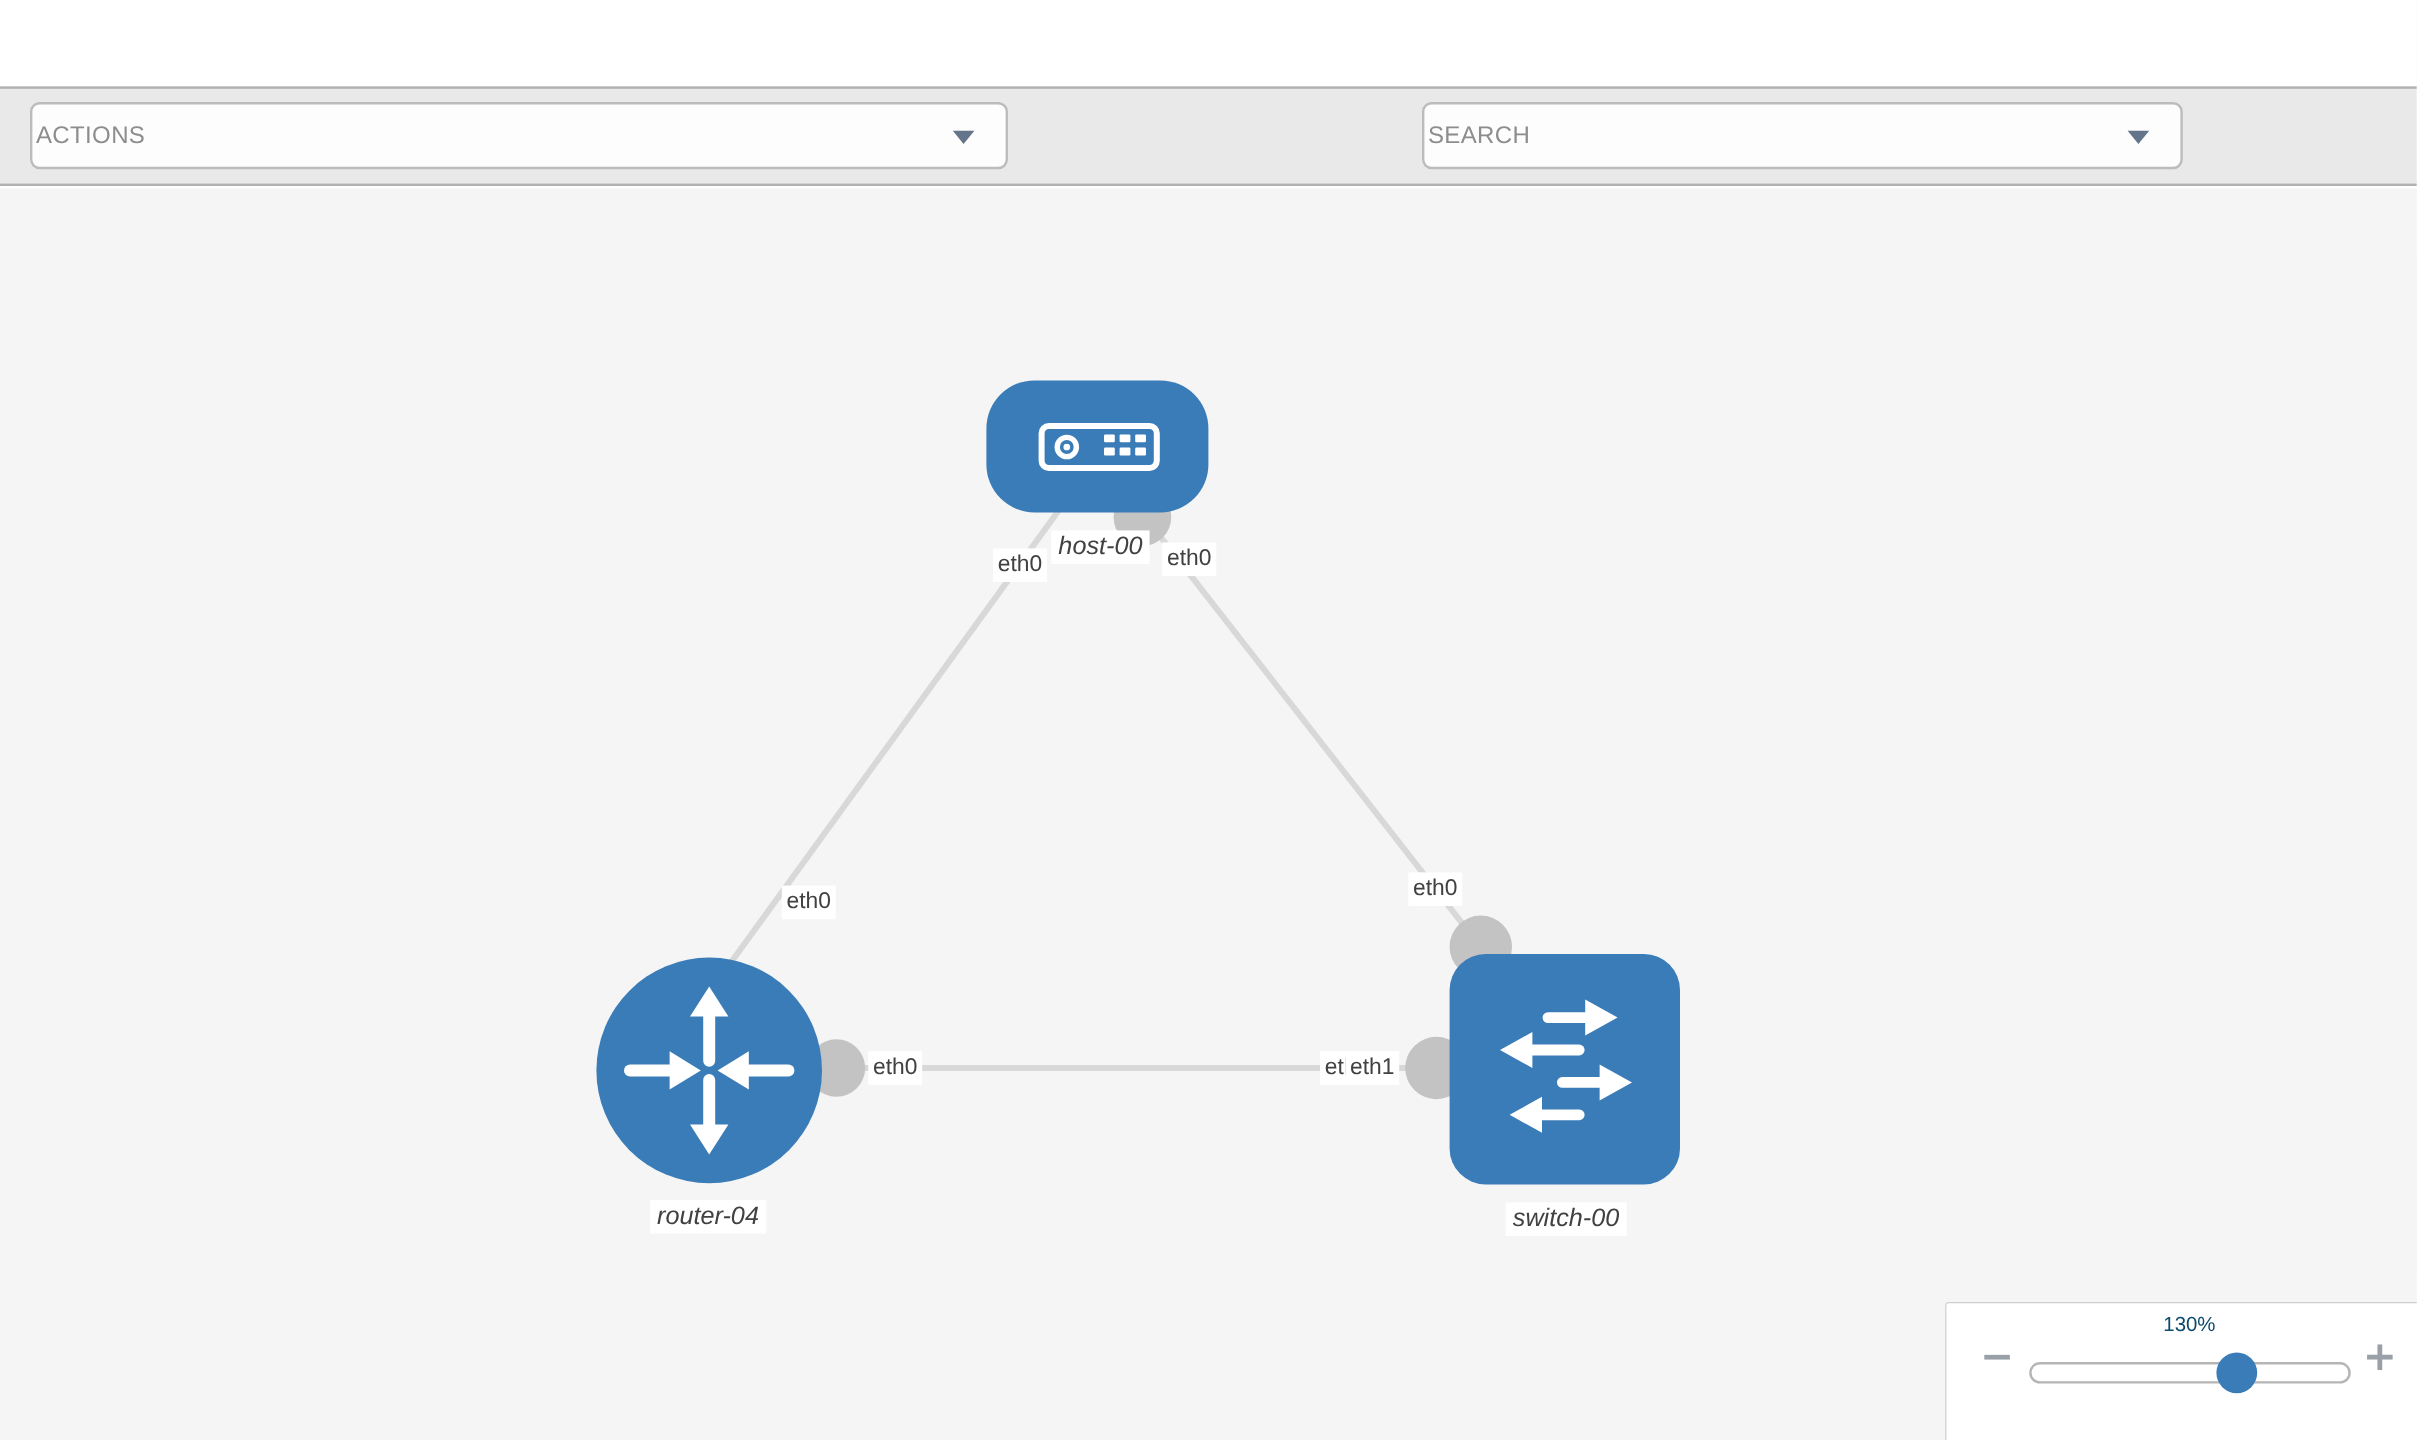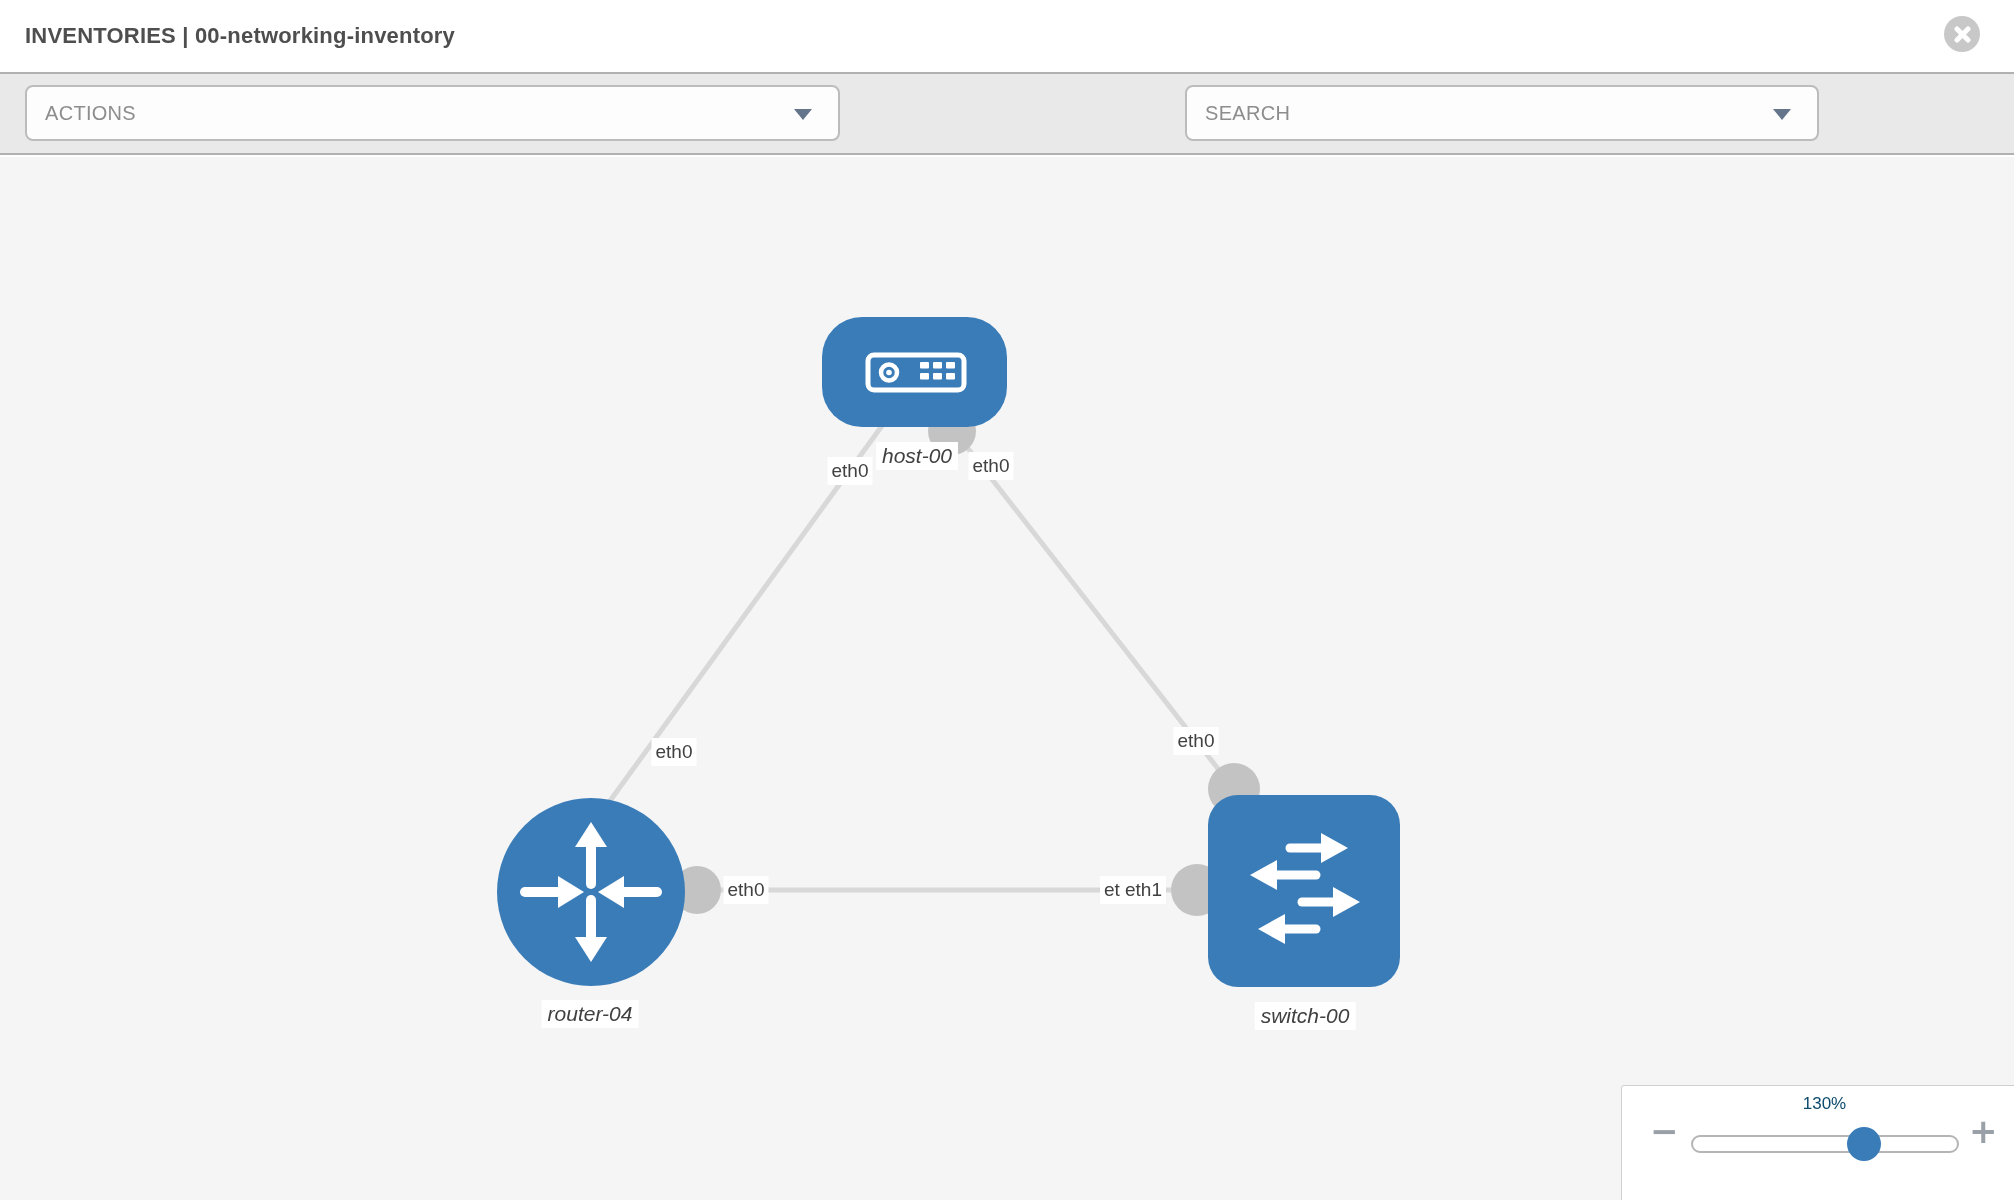--- a/index.html
+++ b/index.html
@@ -23,21 +23,21 @@
 
   
   .toolbar{
     position:absolute;left:0;top:72px;width:2014px;height:83px;background:#e9e9e9;
     border-top:2px solid #b1b1b1;border-bottom:2px solid #b1b1b1;box-sizing:border-box;
   }
   .select{
     position:absolute;top:11px;height:56px;background:#fdfdfd;border:2px solid #bcbcbc;
     border-radius:8px;box-sizing:border-box;display:flex;align-items:center;cursor:pointer;
   }
-  .select-label{font-size:20px;color:#8d8d8d;padding-left:18px;letter-spacing:.3px;}
+  .select-label{font-size:20px;color:#8d8d8d;padding-left:3px;letter-spacing:.3px;}
   .select.actions{left:25px;width:815px;}
   .select.search{left:1185px;width:634px;}
   .chev{
     position:absolute;right:26px;top:22px;width:0;height:0;
     border-left:9px solid transparent;border-right:9px solid transparent;border-top:11px solid #64748a;
   }
   .tool-icon{
     position:absolute;top:94px;width:40px;height:44px;background:transparent;border:none;padding:0;cursor:pointer;
   }
   .tool-icon.wrench{left:1047px;}
@@ -79,28 +79,20 @@
   .zoom-handle{
     position:absolute;left:225px;top:41px;width:34px;height:34px;border-radius:50%;
     background:#3a7cb8;cursor:grab;
   }
 </style>
 </head>
 <body>
 
 <div class="screen">
 
-  <div class="header">
-    <h1 class="page-title">INVENTORIES | 00-networking-inventory</h1>
-    <button class="close-btn">
-      <svg width="17" height="17" viewBox="0 0 17 17">
-        <path d="M3 3 L14 14 M14 3 L3 14" stroke="#ffffff" stroke-width="5" stroke-linecap="round" fill="none"></path>
-      </svg>
-    </button>
-  </div>
 
   <div class="toolbar">
     <div class="select actions">
       <span class="select-label">ACTIONS</span>
       <span class="chev"></span>
     </div>
 
     <button class="tool-icon wrench">
       <svg width="40" height="44" viewBox="0 0 40 44">
         <g stroke="#7e8a95" fill="none">

